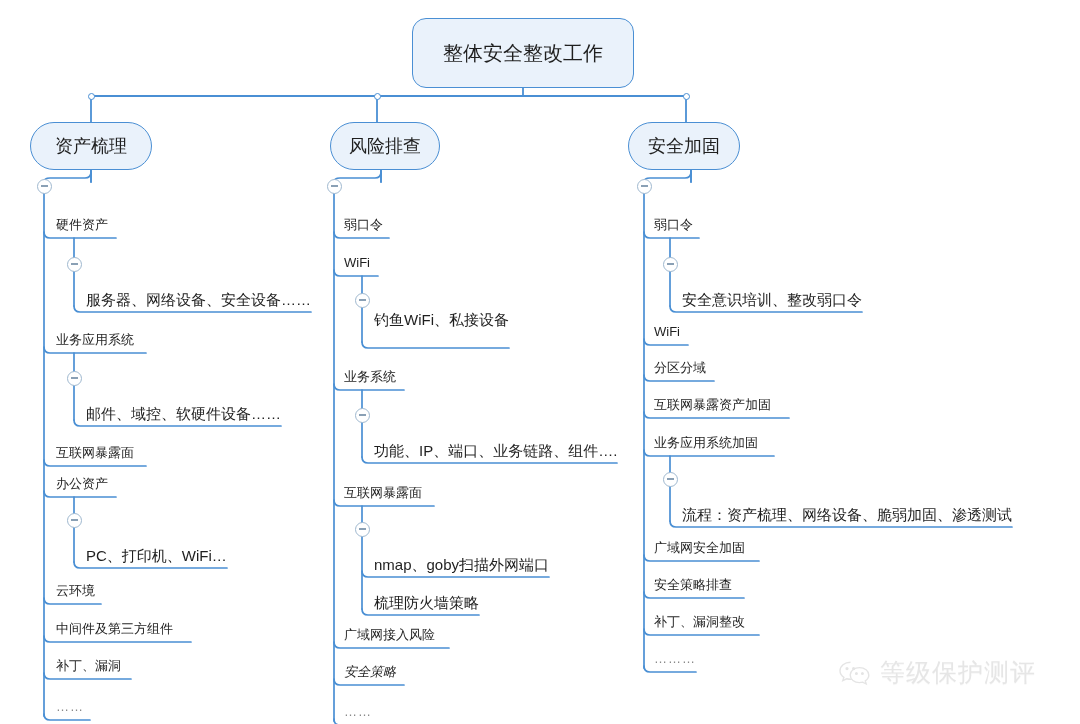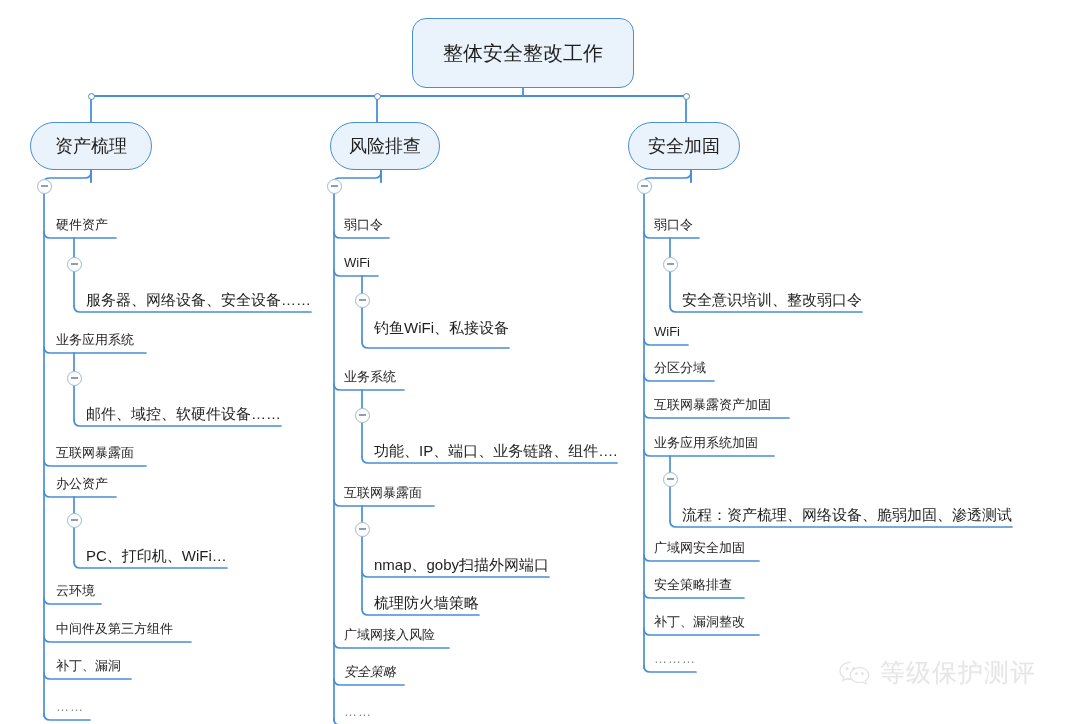--- a/index.html
+++ b/index.html
@@ -214,21 +214,21 @@
       <div class="toggle" style="left: 66.5px; top: 512.5px;"></div>
       <div class="leaf lvl2" style="left: 86px; top: 548px;">PC、打印机、WiFi…</div>
       <div class="leaf lvl1" style="left: 56px; top: 584px;">云环境</div>
       <div class="leaf lvl1" style="left: 56px; top: 622px;">中间件及第三方组件</div>
       <div class="leaf lvl1" style="left: 56px; top: 659px;">补丁、漏洞</div>
       <div class="leaf lvl1 dots" style="left: 56px; top: 700px;">……</div>
       <div class="toggle" style="left: 326.5px; top: 178.5px;"></div>
       <div class="leaf lvl1" style="left: 344px; top: 218px;">弱口令</div>
       <div class="leaf lvl1" style="left: 344px; top: 256px;">WiFi</div>
       <div class="toggle" style="left: 354.5px; top: 292.5px;"></div>
-      <div class="leaf lvl2" style="left: 374px; top: 320px;">钓鱼WiFi、私接设备</div>
+      <div class="leaf lvl2" style="left: 374px; top: 312px;">钓鱼WiFi、私接设备</div>
       <div class="leaf lvl1" style="left: 344px; top: 370px;">业务系统</div>
       <div class="toggle" style="left: 354.5px; top: 407.5px;"></div>
       <div class="leaf lvl2" style="left: 374px; top: 443px;">功能、IP、端口、业务链路、组件….</div>
       <div class="leaf lvl1" style="left: 344px; top: 486px;">互联网暴露面</div>
       <div class="toggle" style="left: 354.5px; top: 521.5px;"></div>
       <div class="leaf lvl2" style="left: 374px; top: 557px;">nmap、goby扫描外网端口</div>
       <div class="leaf lvl2" style="left: 374px; top: 595px;">梳理防火墙策略</div>
       <div class="leaf lvl1" style="left: 344px; top: 628px; text-align: right;">广域网接入风险</div>
       <div class="leaf lvl1" style="left: 344px; top: 665px; font-style: italic;">安全策略</div>
       <div class="leaf lvl1 dots" style="left: 344px; top: 705px;">……</div>

